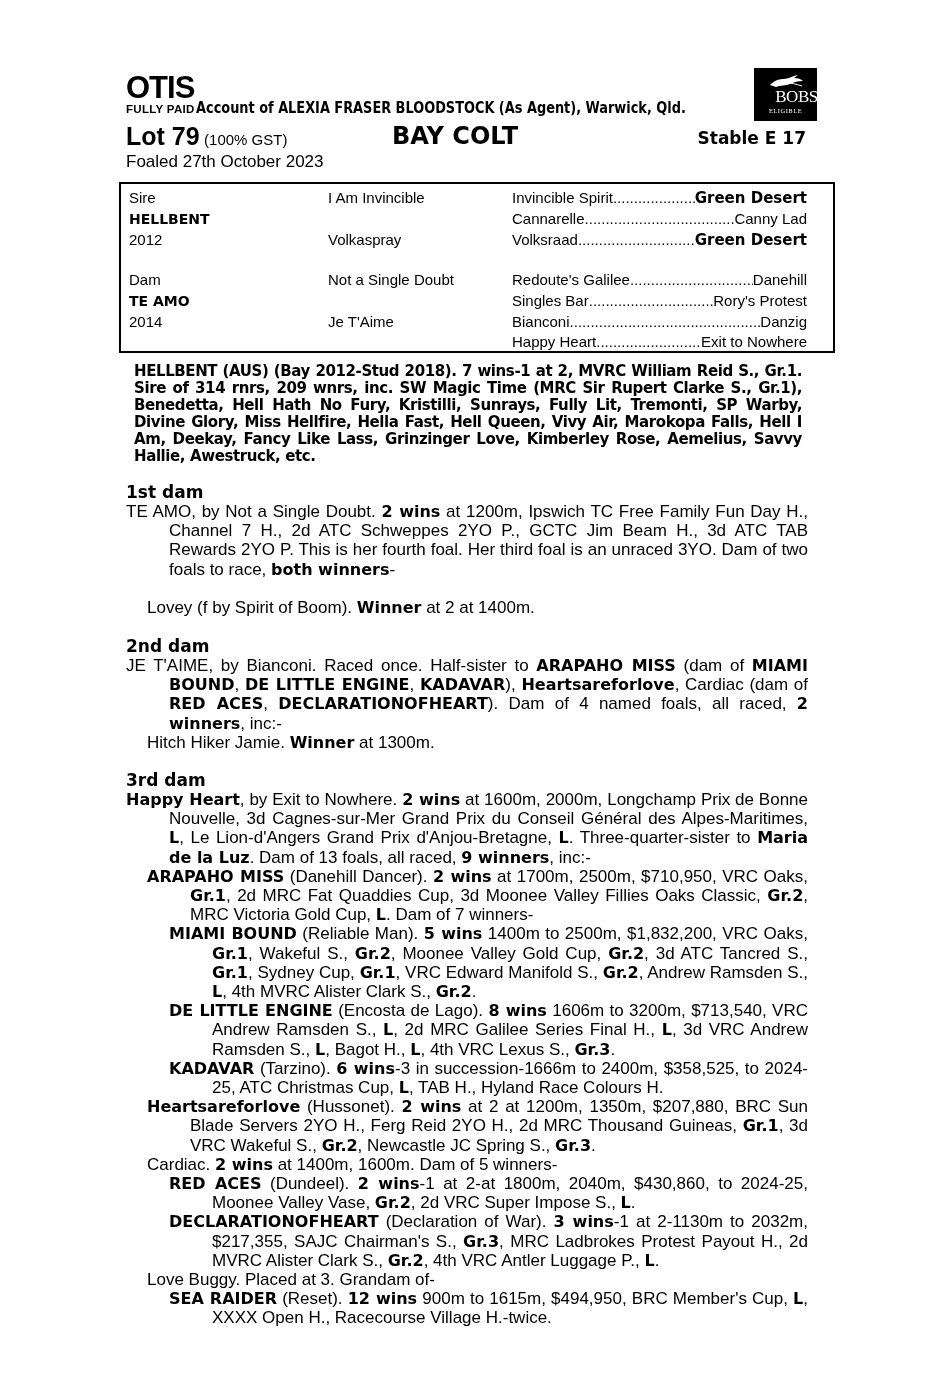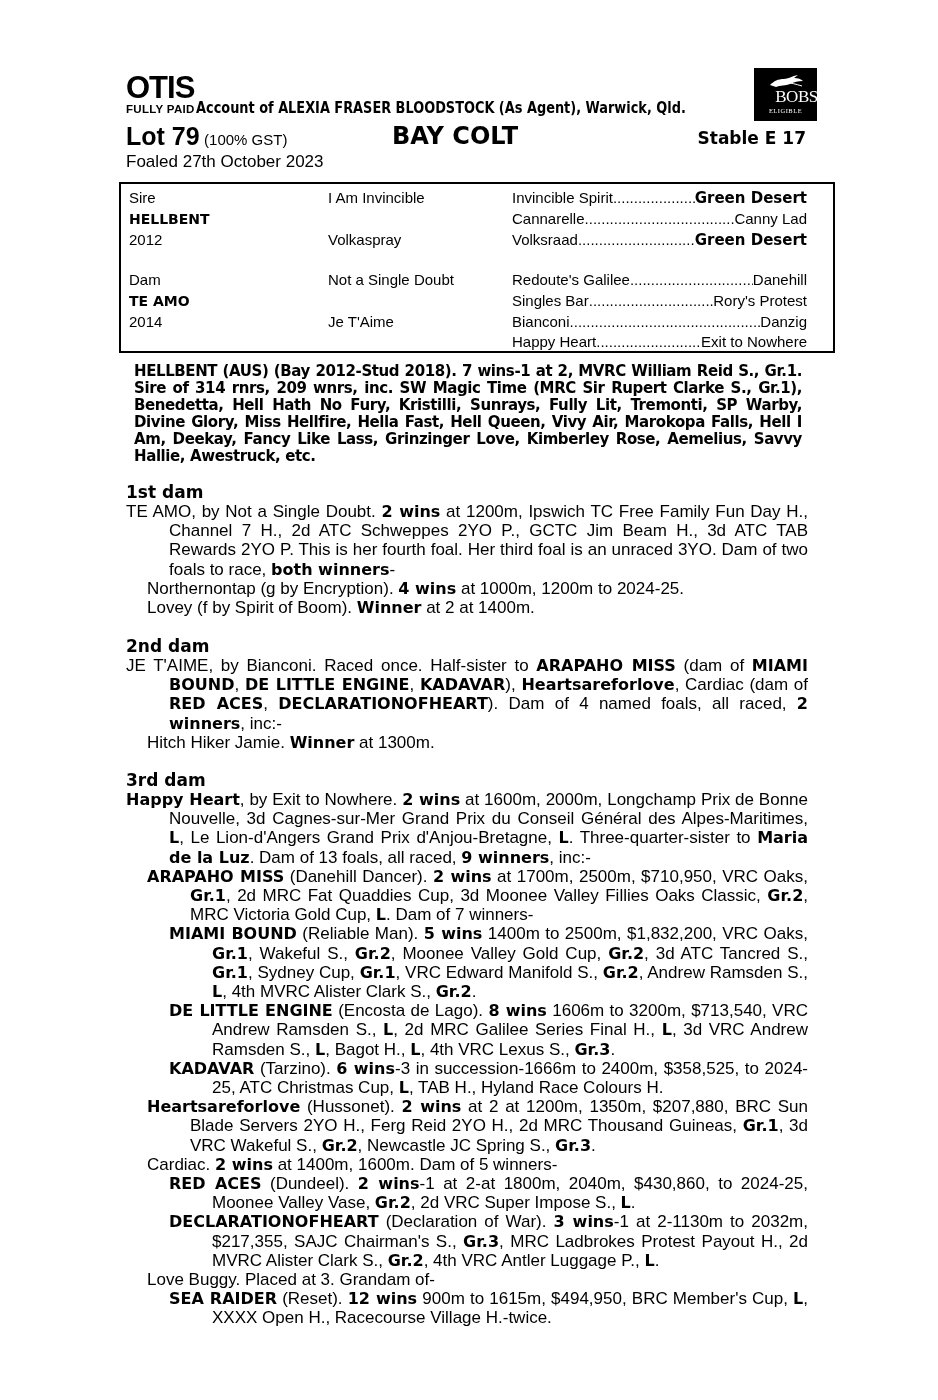--- a/index.html
+++ b/index.html
@@ -145,21 +145,20 @@
 
   <div class="sect-head" style="top:483px">1st dam</div>
   <div id="sec-first"></div>
 
   <div class="sect-head" style="top:637px">2nd dam</div>
   <div id="sec-second"></div>
 
   <div class="sect-head" style="top:771px">3rd dam</div>
   <div id="sec-third"></div>
 <div class="para lvl0" style="top: 502px;"><span>TE AMO, by Not a Single Doubt. </span><span class="b">2 wins</span><span> at 1200m, Ipswich TC Free Family Fun Day H., Channel 7 H., 2d ATC Schweppes 2YO P., GCTC Jim Beam H., 3d ATC TAB Rewards 2YO P. This is her fourth foal. Her third foal is an unraced 3YO. Dam of two foals to race, </span><span class="b">both winners</span><span>-</span></div>
-    <div class="para lvl1" style="top: 578.812px;"><span>Northernontap (g by Encryption). </span><span class="b">4 wins</span><span> at 1000m, 1200m to 2024-25.</span></div>
     <div class="para lvl1" style="top: 598.016px;"><span>Lovey (f by Spirit of Boom). </span><span class="b">Winner</span><span> at 2 at 1400m.</span></div>
     <div class="para lvl0" style="top: 656px;"><span>JE T'AIME, by Bianconi. Raced once. Half-sister to </span><span class="b">ARAPAHO MISS</span><span> (dam of </span><span class="b">MIAMI BOUND</span><span>, </span><span class="b">DE LITTLE ENGINE</span><span>, </span><span class="b">KADAVAR</span><span>), </span><span class="b">Heartsareforlove</span><span>, Cardiac (dam of </span><span class="b">RED ACES</span><span>, </span><span class="b">DECLARATIONOFHEART</span><span>). Dam of 4 named foals, all raced, </span><span class="b">2 winners</span><span>, inc:-</span></div>
     <div class="para lvl1" style="top: 732.812px;"><span>Hitch Hiker Jamie. </span><span class="b">Winner</span><span> at 1300m.</span></div>
     <div class="para lvl0" style="top: 790px;"><span class="b">Happy Heart</span><span>, by Exit to Nowhere. </span><span class="b">2 wins</span><span> at 1600m, 2000m, Longchamp Prix de Bonne Nouvelle, 3d Cagnes-sur-Mer Grand Prix du Conseil Général des Alpes-Maritimes, </span><span class="b">L</span><span>, Le Lion-d'Angers Grand Prix d'Anjou-Bretagne, </span><span class="b">L</span><span>. Three-quarter-sister to </span><span class="b">Maria de la Luz</span><span>. Dam of 13 foals, all raced, </span><span class="b">9 winners</span><span>, inc:-</span></div>
     <div class="para lvl1w" style="top: 866.812px;"><span class="b">ARAPAHO MISS</span><span> (Danehill Dancer). </span><span class="b">2 wins</span><span> at 1700m, 2500m, $710,950, VRC Oaks, </span><span class="b">Gr.1</span><span>, 2d MRC Fat Quaddies Cup, 3d Moonee Valley Fillies Oaks Classic, </span><span class="b">Gr.2</span><span>, MRC Victoria Gold Cup, </span><span class="b">L</span><span>. Dam of 7 winners-</span></div>
     <div class="para lvl2" style="top: 924.422px;"><span class="b">MIAMI BOUND</span><span> (Reliable Man). </span><span class="b">5 wins</span><span> 1400m to 2500m, $1,832,200, VRC Oaks, </span><span class="b">Gr.1</span><span>, Wakeful S., </span><span class="b">Gr.2</span><span>, Moonee Valley Gold Cup, </span><span class="b">Gr.2</span><span>, 3d ATC Tancred S., </span><span class="b">Gr.1</span><span>, Sydney Cup, </span><span class="b">Gr.1</span><span>, VRC Edward Manifold S., </span><span class="b">Gr.2</span><span>, Andrew Ramsden S., </span><span class="b">L</span><span>, 4th MVRC Alister Clark S., </span><span class="b">Gr.2</span><span>.</span></div>
     <div class="para lvl2" style="top: 1001.23px;"><span class="b">DE LITTLE ENGINE</span><span> (Encosta de Lago). </span><span class="b">8 wins</span><span> 1606m to 3200m, $713,540, VRC Andrew Ramsden S., </span><span class="b">L</span><span>, 2d MRC Galilee Series Final H., </span><span class="b">L</span><span>, 3d VRC Andrew Ramsden S., </span><span class="b">L</span><span>, Bagot H., </span><span class="b">L</span><span>, 4th VRC Lexus S., </span><span class="b">Gr.3</span><span>.</span></div>
     <div class="para lvl2" style="top: 1058.84px;"><span class="b">KADAVAR</span><span> (Tarzino). </span><span class="b">6 wins</span><span>-3 in succession-1666m to 2400m, $358,525, to 2024-25, ATC Christmas Cup, </span><span class="b">L</span><span>, TAB H., Hyland Race Colours H.</span></div>
     <div class="para lvl1w" style="top: 1097.25px;"><span class="b">Heartsareforlove</span><span> (Hussonet). </span><span class="b">2 wins</span><span> at 2 at 1200m, 1350m, $207,880, BRC Sun Blade Servers 2YO H., Ferg Reid 2YO H., 2d MRC Thousand Guineas, </span><span class="b">Gr.1</span><span>, 3d VRC Wakeful S., </span><span class="b">Gr.2</span><span>, Newcastle JC Spring S., </span><span class="b">Gr.3</span><span>.</span></div>
     <div class="para lvl1" style="top: 1154.86px;"><span>Cardiac. </span><span class="b">2 wins</span><span> at 1400m, 1600m. Dam of 5 winners-</span></div>

